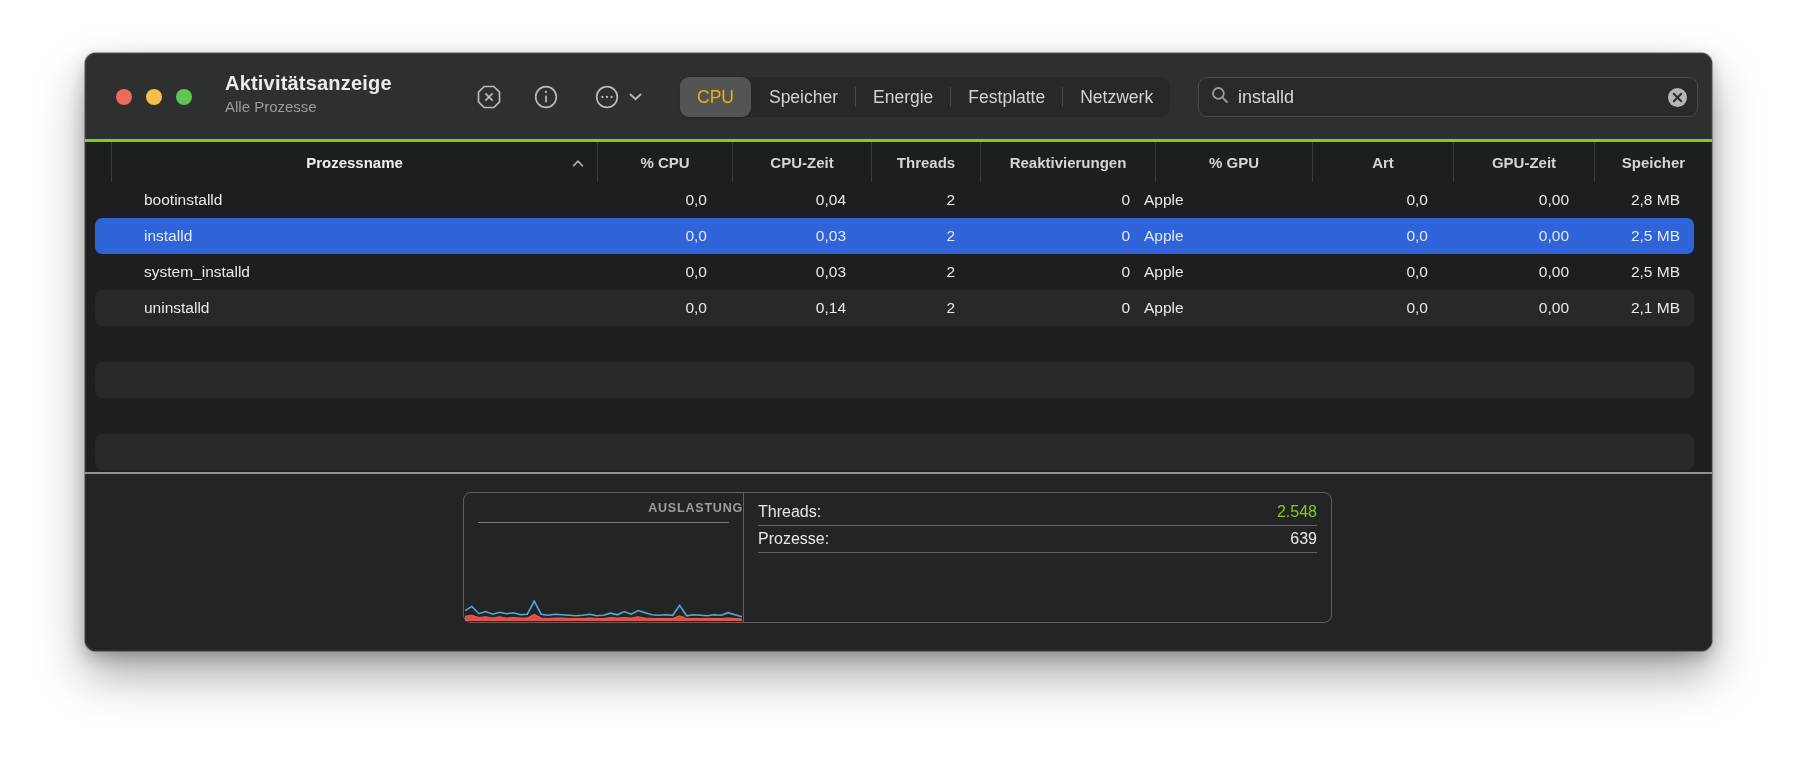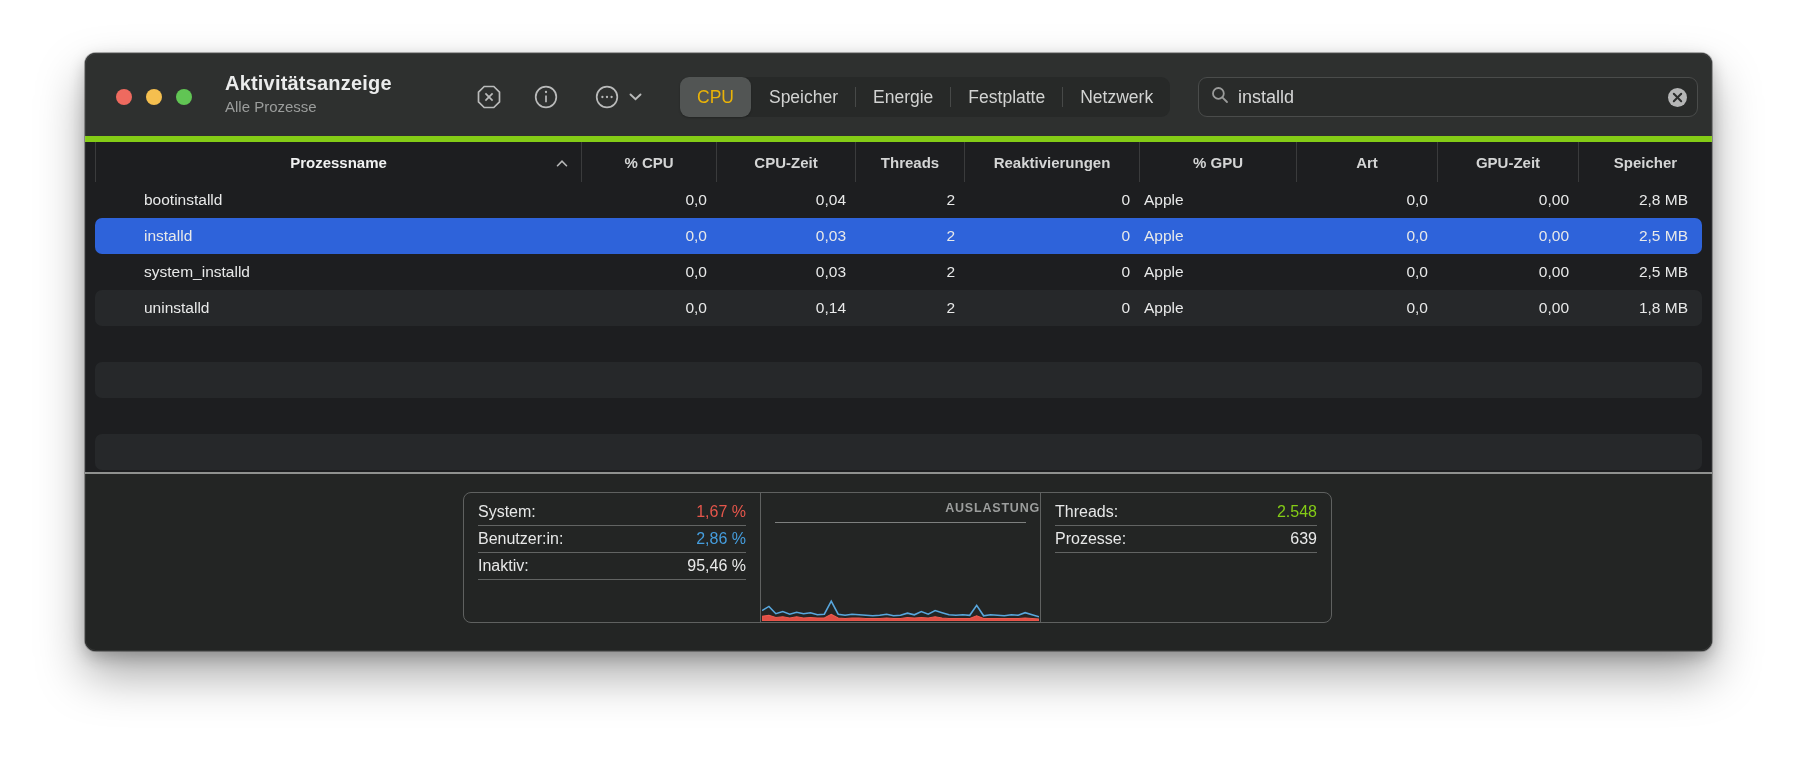--- a/index.html
+++ b/index.html
@@ -9,21 +9,21 @@
   .stage { position:relative; width:1800px; height:760px; background:#ffffff; }
 
   .window { position:absolute; left:85px; top:53px; width:1627px; height:598px;
             border-radius:11px; background:#1d1e20; overflow:hidden;
             box-shadow:0 0 0 1px rgba(0,0,0,.30), 0 24px 48px rgba(0,0,0,.34), 0 6px 16px rgba(0,0,0,.22); }
   .window::before { content:""; position:absolute; inset:0; border-radius:11px; z-index:60;
             box-shadow:inset 0 0 0 1px rgba(255,255,255,.07); pointer-events:none; }
 
   
   .titlebar { position:absolute; left:0; top:0; right:0; height:89px; background:#2e302f;
-              border-bottom:6px solid #84cc16; }
+              border-bottom:3px solid #84cc16; }
   .light { position:absolute; top:36px; width:16px; height:16px; border-radius:50%; }
   .light.red    { left:31px; background:#ee6a5f; }
   .light.yellow { left:61px; background:#f5bf4f; }
   .light.green  { left:91px; background:#61c554; }
   .titleblock { position:absolute; left:140px; top:19px; }
   .apptitle { font-size:20px; font-weight:700; color:#ebecec; letter-spacing:.2px; }
   .appsub   { font-size:15px; color:#9b9d9c; margin-top:3px; }
 
   .tbicon { position:absolute; top:30px; display:flex; align-items:center; }
   .tbicon svg { display:block; }
@@ -47,27 +47,27 @@
   .search input { flex:1; background:transparent; border:none; outline:none;
                   font-family:"Liberation Sans",sans-serif; font-size:18px; color:#d6d7d7;
                   margin-left:9px; }
   .clearbtn { width:19px; height:19px; border-radius:50%; background:#b5b6b6; color:#2c2e2d;
               display:flex; align-items:center; justify-content:center; cursor:default; flex:0 0 auto; }
   .clearbtn svg { display:block; }
 
   
   .theader { position:absolute; top:89px; left:0; right:0; height:40px;
              display:grid; grid-template-columns:486px 135px 139px 109px 175px 157px 141px 141px 1fr;
-             padding-left:10px; align-items:stretch; }
+             padding-left:26px; align-items:stretch; }
   .hcell { position:relative; display:flex; align-items:center; justify-content:center;
            font-size:15px; font-weight:600; color:#d4d5d5; border-left:1px solid rgba(255,255,255,.13); }
   .hcell.first { color:#f0f1f1; font-weight:700; }
   .sortglyph { position:absolute; right:13px; top:50%; transform:translateY(-50%); }
 
-  .rows { position:absolute; top:129px; left:0; right:0; height:288px; overflow:hidden; padding:0 10px; }
+  .rows { position:absolute; top:129px; left:0; right:8px; height:288px; overflow:hidden; padding:0 10px; }
   .trow { height:36px; border-radius:7px; display:grid;
           grid-template-columns:486px 135px 139px 109px 175px 157px 141px 141px 1fr;
           padding-left:5px; align-items:center; }
   .trow.alt { background:#26282a; }
   .trow.sel { background:#2e63da; }
   .tcell { font-size:15.5px; color:#e8e9e9; white-space:nowrap; overflow:hidden; }
   .tcell.left   { text-align:left;  padding-left:44px; }
   .tcell.right  { text-align:right; padding-right:14px; }
   .tcell.center { text-align:left; }
 
@@ -218,45 +218,31 @@
         </div>
         <div class="trow alt">
           <div class="tcell left">uninstalld</div>
           <div class="tcell right">0,0</div>
           <div class="tcell right">0,14</div>
           <div class="tcell right">2</div>
           <div class="tcell right">0</div>
           <div class="tcell center">Apple</div>
           <div class="tcell right">0,0</div>
           <div class="tcell right">0,00</div>
-          <div class="tcell right">1,8 MB</div>
+          <div class="tcell right">2,1 MB</div>
         </div>
         <div class="trow"></div>
         <div class="trow alt"></div>
         <div class="trow"></div>
         <div class="trow alt"></div>
       </div>
     <div class="divider"></div>
 
     <div class="footer">
       <div class="statsbox">
-        <div class="panel p-left" id="left-panel">
-            <div class="statrow">
-              <span class="lab">System:</span>
-              <span style="color: rgb(228, 86, 75);">1,67 %</span>
-            </div>
-            <div class="statrow">
-              <span class="lab">Benutzer:in:</span>
-              <span style="color: rgb(69, 157, 221);">2,86 %</span>
-            </div>
-            <div class="statrow">
-              <span class="lab">Inaktiv:</span>
-              <span style="color: rgb(233, 234, 234);">95,46 %</span>
-            </div>
-          </div>
         <div class="panel p-mid">
           <div class="usage-title">AUSLASTUNG</div>
           <div class="usage-rule"></div>
           <div class="usage-chart" id="usage-chart">
               <svg viewBox="0 0 276 52" preserveAspectRatio="none">
                 <polygon points="0,52 0.0,47.3 6.9,46.3 13.8,48.4 20.7,47.8 27.6,48.9 34.5,47.8 41.4,48.9 48.3,48.4 55.2,48.9 62.1,48.9 69.0,45.2 75.9,48.9 82.8,49.4 89.7,48.9 96.6,48.9 103.5,49.4 110.4,49.4 117.3,49.4 124.2,48.9 131.1,49.4 138.0,49.4 144.9,48.4 151.8,48.9 158.7,48.4 165.6,48.9 172.5,47.8 179.4,48.9 186.3,49.4 193.2,49.4 200.1,49.4 207.0,49.4 213.9,46.8 220.8,49.4 227.7,49.4 234.6,49.4 241.5,49.4 248.4,49.4 255.3,49.4 262.2,48.9 269.1,49.4 276.0,49.9 276,52" fill="#e04f45" stroke="#ef5a4e" stroke-width="1"></polygon>
                 <polyline points="0.0,41.6 6.9,37.4 13.8,44.7 20.7,42.6 27.6,45.2 34.5,43.2 41.4,44.7 48.3,43.7 55.2,45.8 62.1,45.2 69.0,32.2 75.9,45.2 82.8,46.3 89.7,45.2 96.6,45.8 103.5,46.3 110.4,46.8 117.3,46.3 124.2,45.2 131.1,46.8 138.0,46.3 144.9,44.2 151.8,45.8 158.7,42.6 165.6,45.2 172.5,41.6 179.4,43.7 186.3,45.8 193.2,46.3 200.1,45.8 207.0,46.3 213.9,36.4 220.8,46.8 227.7,45.8 234.6,46.3 241.5,46.8 248.4,45.8 255.3,46.3 262.2,43.7 269.1,45.8 276.0,47.8" fill="none" stroke="#58a6dc" stroke-width="1.6"></polyline>
               </svg>
             </div>
         </div>

